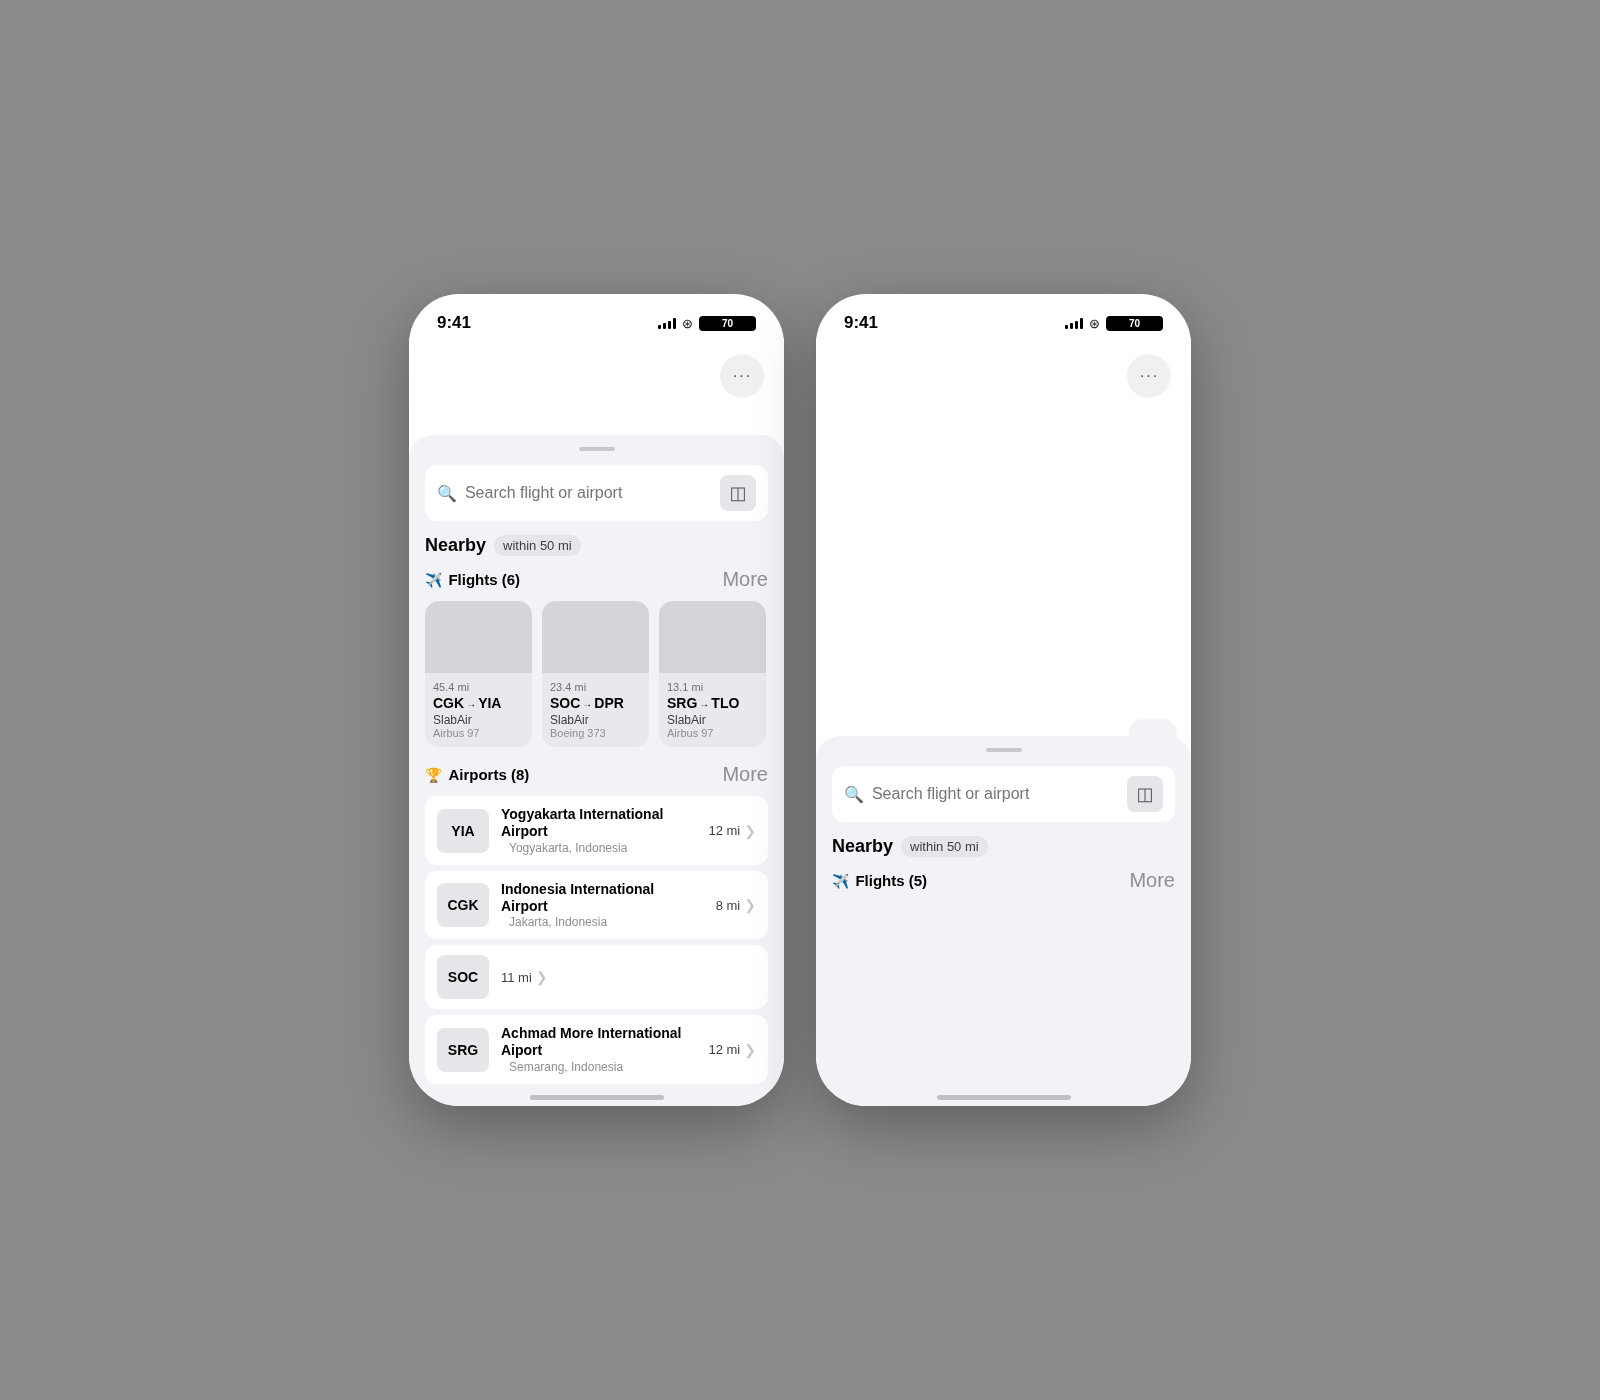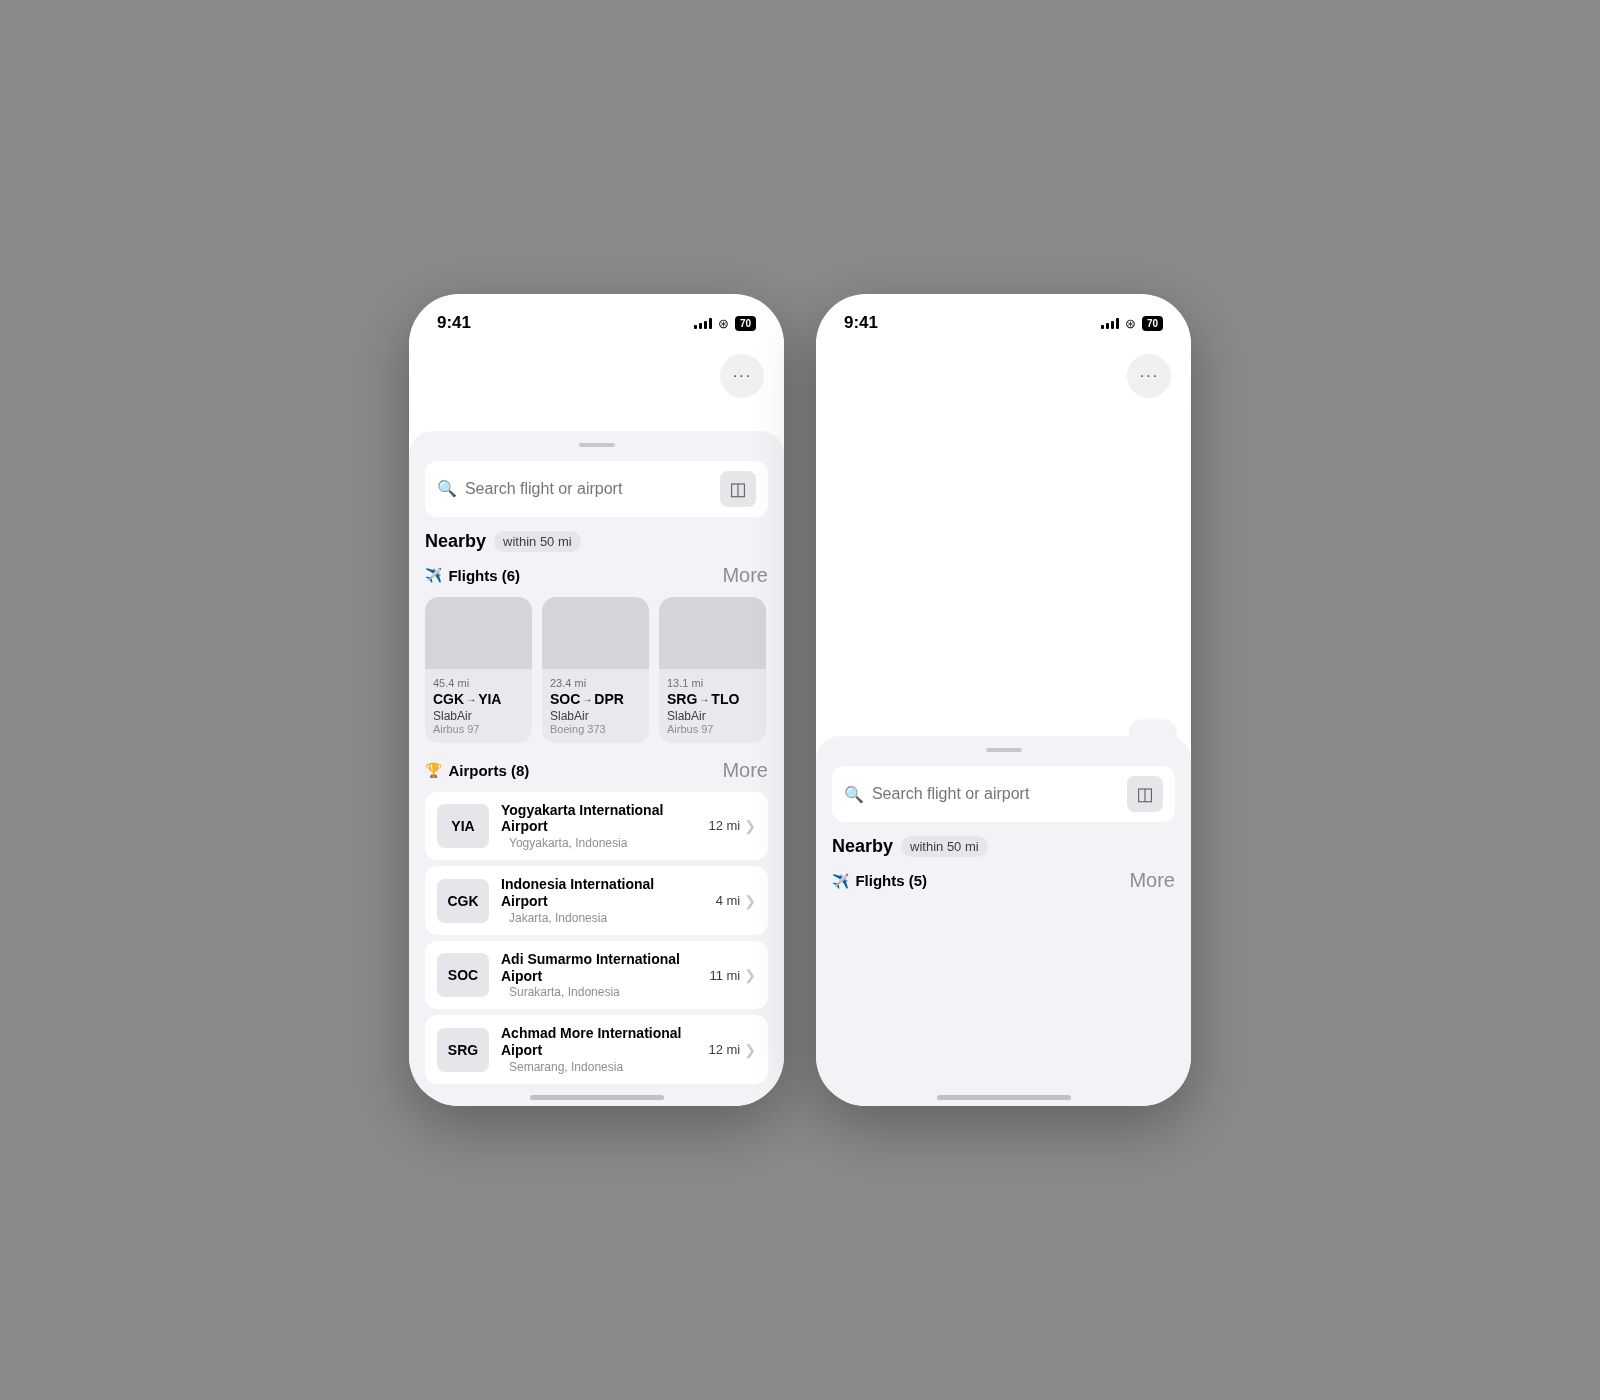--- a/index.html
+++ b/index.html
@@ -68,21 +68,21 @@
     .wifi-icon {
       font-size: 13px;
       color: #000;
     }
 
     .battery-badge {
       background: #000;
       color: white;
       font-size: 10px;
       font-weight: 700;
-      padding: 2px 5px;
+      padding: 2px 23px;
       border-radius: 4px;
     }
 
     
     .map-area {
       background: white;
       flex: 1;
       min-height: 200px;
     }
 
@@ -496,31 +496,27 @@
           </div>
         </div>
 
         <div class="airport-item">
           <div class="airport-code-badge">CGK</div>
           <div class="airport-info">
             <div class="airport-name">Indonesia International Airport</div>
             <div class="airport-city">Jakarta, Indonesia</div>
           </div>
           <div class="airport-distance">
-            <span>4 mi</span>
+            <span>8 mi</span>
             <span class="chevron-icon">❯</span>
           </div>
         </div>
 
         <div class="airport-item">
           <div class="airport-code-badge">SOC</div>
-          <div class="airport-info">
-            <div class="airport-name">Adi Sumarmo International Aiport</div>
-            <div class="airport-city">Surakarta, Indonesia</div>
-          </div>
           <div class="airport-distance">
             <span>11 mi</span>
             <span class="chevron-icon">❯</span>
           </div>
         </div>
 
         <div class="airport-item">
           <div class="airport-code-badge">SRG</div>
           <div class="airport-info">
             <div class="airport-name">Achmad More International Aiport</div>

